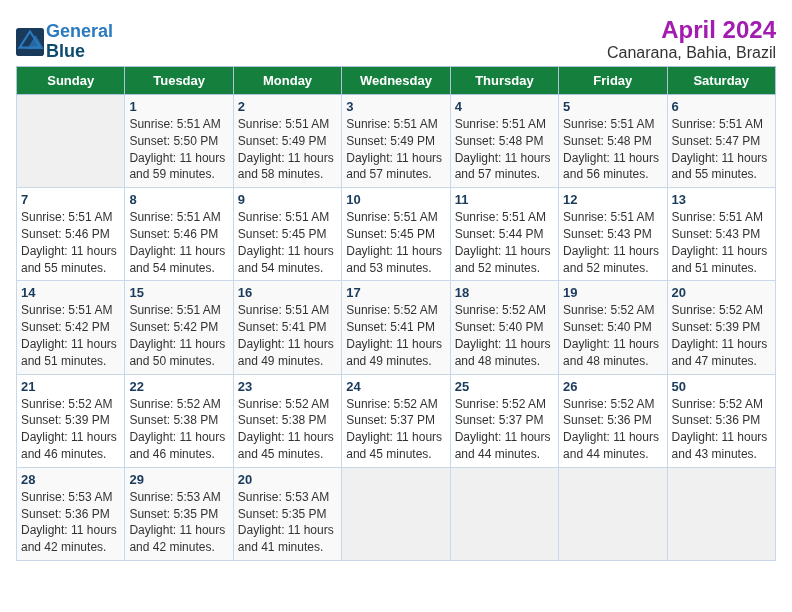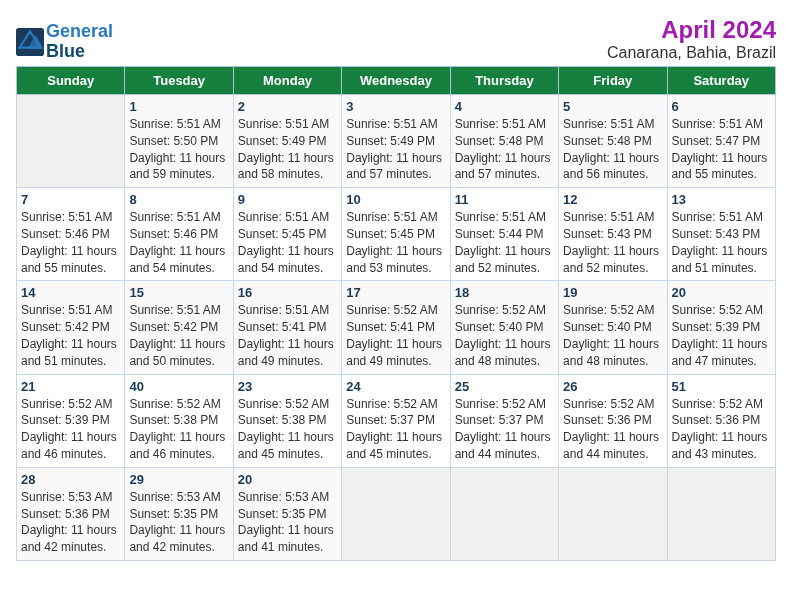--- a/index.html
+++ b/index.html
@@ -272,21 +272,21 @@
       </tr>
       <tr>
         <td>
           <span class="day-num">21</span>
           <div class="day-info" style="white-space: pre-line;">Sunrise: 5:52 AM
 Sunset: 5:39 PM
 Daylight: 11 hours
 and 46 minutes.</div>
         </td>
         <td>
-          <span class="day-num">40</span>
+          <span class="day-num">22</span>
           <div class="day-info" style="white-space: pre-line;">Sunrise: 5:52 AM
 Sunset: 5:38 PM
 Daylight: 11 hours
 and 46 minutes.</div>
         </td>
         <td>
           <span class="day-num">23</span>
           <div class="day-info" style="white-space: pre-line;">Sunrise: 5:52 AM
 Sunset: 5:38 PM
 Daylight: 11 hours
@@ -307,21 +307,21 @@
 and 44 minutes.</div>
         </td>
         <td>
           <span class="day-num">26</span>
           <div class="day-info" style="white-space: pre-line;">Sunrise: 5:52 AM
 Sunset: 5:36 PM
 Daylight: 11 hours
 and 44 minutes.</div>
         </td>
         <td>
-          <span class="day-num">51</span>
+          <span class="day-num">50</span>
           <div class="day-info" style="white-space: pre-line;">Sunrise: 5:52 AM
 Sunset: 5:36 PM
 Daylight: 11 hours
 and 43 minutes.</div>
         </td>
       </tr>
       <tr>
         <td>
           <span class="day-num">28</span>
           <div class="day-info" style="white-space: pre-line;">Sunrise: 5:53 AM

